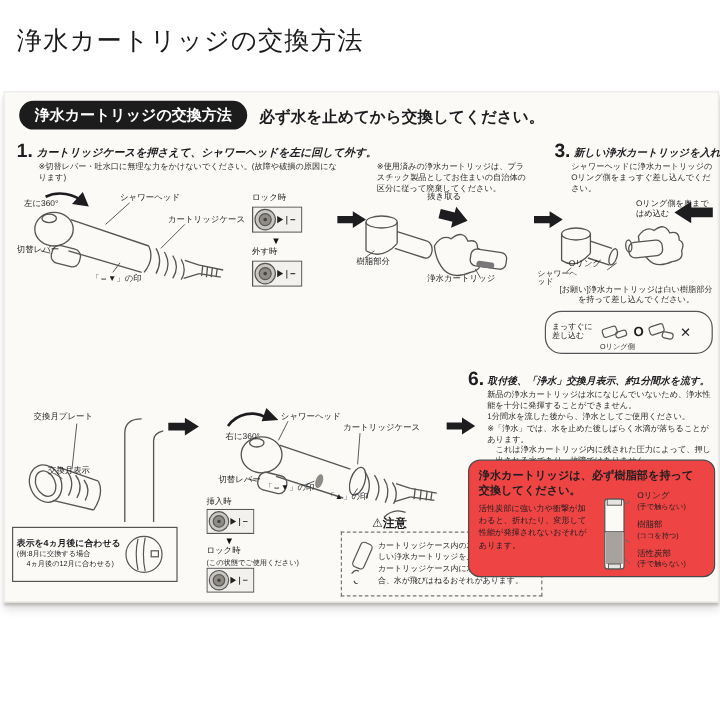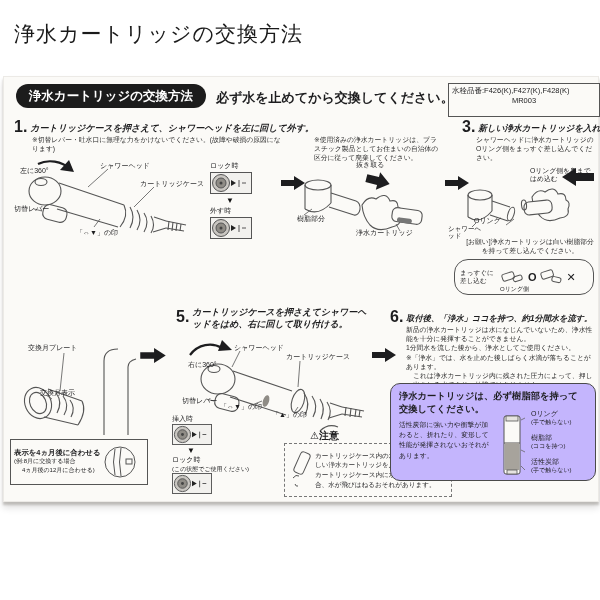--- a/index.html
+++ b/index.html
@@ -25,21 +25,21 @@
   .note{font-size:6.8px;color:#2b2b2b;line-height:1.35;word-break:break-all;}
   .lbl{font-size:7px;color:#1d1d1f;line-height:1.15;white-space:nowrap;}
   .lbl.wrap{white-space:normal;word-break:break-all;}
   .sub{font-size:6px;color:#1d1d1f;}
   .tri{font-size:8px;color:#111;line-height:1;}
   .dial{display:block;}
   .cautionttl{font-size:10px;font-weight:bold;}
   .cautionbox{position:absolute;border:1px dashed #777;background:#fbfaf7;display:flex;
               align-items:center;padding:3px 4px;box-sizing:border-box;}
   .cautionbox .txt{font-size:6.6px;line-height:1.45;word-break:break-all;}
-  .infobox{position:absolute;border:1.5px solid #4a4a4a;border-radius:10px;background:#c4b5fd;
+  .infobox{position:absolute;border:1.5px solid #4a4a4a;border-radius:10px;background:#ef4444;
            box-sizing:border-box;padding:6px 8px;}
   .infobox .ttl{font-size:9.3px;font-weight:bold;line-height:1.35;word-break:break-all;}
   .infobox .bd{position:absolute;left:8px;top:36px;width:95px;font-size:6.8px;line-height:1.5;word-break:break-all;}
   .okbox{position:absolute;border:1px solid #555;border-radius:14px;background:#fbfaf7;
          box-sizing:border-box;display:flex;align-items:center;gap:3px;padding:2px 5px;}
   .okmark{font-size:11px;font-weight:bold;}
   .notebox4{position:absolute;border:1px solid #555;background:#fbfaf7;box-sizing:border-box;
             display:flex;align-items:center;gap:2px;padding:2px 3px;}
   svg{display:block;}
 </style>
@@ -47,24 +47,20 @@
 <body>
 
 <div class="page">
 
   <h1 class="page-title">浄水カートリッジの交換方法</h1>
 
   <div class="scan">
 
     <div class="badge">浄水カートリッジの交換方法</div>
     <div class="warning">必ず水を止めてから交換してください。</div>
-    <div class="model-box">
-      <span>水栓品番:F426(K),F427(K),F428(K)</span>
-      <span class="l2">MR003</span>
-    </div>
 
     <div class="abs stephead" style="left:10px;top:40px;">
       <span class="num">1.</span><span class="stitle">カートリッジケースを押さえて、シャワーヘッドを左に回して外す。</span>
     </div>
     <div class="abs note" style="left:28px;top:58px;width:252px;">※切替レバー・吐水口に無理な力をかけないでください。(故障や破損の原因になります)</div>
 
     <svg class="abs" style="left:8px;top:80px;" width="192" height="95" viewBox="0 0 192 95">
       <g fill="none" stroke="#555" stroke-width="1.1">
         <ellipse cx="33" cy="34" rx="16" ry="14"></ellipse>
         <ellipse cx="29" cy="25" rx="6" ry="3.5"></ellipse>
@@ -215,23 +211,20 @@
         <circle cx="18" cy="19" r="15" fill="#fbfaf7" stroke="#555"></circle>
         <path d="M13,6 q-3,13 0,26 M19,5 q-3,14 0,28" fill="none" stroke="#555"></path>
         <rect x="24" y="16" width="6" height="5" fill="none" stroke="#555"></rect>
       </svg>
     </div>
 
     <svg class="abs" style="left:136px;top:270px;" width="26" height="17" viewBox="0 0 24 16">
       <polygon points="0,5 13,5 13,1 24,8 13,15 13,11 0,11" fill="#1d1d1f"></polygon>
     </svg>
 
-    <div class="abs stephead" style="left:172px;top:230px;">
-      <span class="num">5.</span><span class="stitle wrap" style="width:180px;">カートリッジケースを押さえてシャワーヘッドをはめ、右に回して取り付ける。</span>
-    </div>
 
     <svg class="abs" style="left:166px;top:262px;" width="212" height="100" viewBox="0 0 212 100">
       <g fill="none" stroke="#555" stroke-width="1.1">
         <ellipse cx="48" cy="40" rx="17" ry="15"></ellipse>
         <ellipse cx="44" cy="30" rx="6" ry="3.5"></ellipse>
         <path d="M63,32 L122,52"></path>
         <path d="M60,58 L116,76"></path>
         <ellipse cx="96" cy="62" rx="3" ry="6" transform="rotate(18 96 62)" fill="#8f8c86" stroke="none"></ellipse>
         <rect x="45" y="56" width="24" height="15" rx="6" transform="rotate(14 57 63)"></rect>
         <ellipse cx="128" cy="62" rx="6" ry="12" transform="rotate(18 128 62)"></ellipse>
@@ -290,21 +283,21 @@
         </g>
       </svg>
       <span class="txt">カートリッジケース内の水を捨ててから新しい浄水カートリッジを入れてください。カートリッジケース内に水が残っている場合、水が飛びはねるおそれがあります。</span>
     </div>
 
     <svg class="abs" style="left:368px;top:270px;" width="24" height="16" viewBox="0 0 24 16">
       <polygon points="0,5 13,5 13,1 24,8 13,15 13,11 0,11" fill="#1d1d1f"></polygon>
     </svg>
 
     <div class="abs stephead" style="left:386px;top:230px;">
-      <span class="num">6.</span><span class="stitle" style="font-size:8.2px;">取付後、「浄水」ココを持つ、約1分間水を流す。</span>
+      <span class="num">6.</span><span class="stitle" style="font-size:8.2px;">取付後、「浄水」交換月表示、約1分間水を流す。</span>
     </div>
     <div class="abs" style="left:402px;top:248px;width:190px;">
       <div class="note">新品の浄水カートリッジは水になじんでいないため、浄水性能を十分に発揮することができません。</div>
       <div class="note">1分間水を流した後から、浄水としてご使用ください。</div>
       <div class="note">※「浄水」では、水を止めた後しばらく水滴が落ちることがあります。</div>
       <div class="note" style="padding-left:7px;">これは浄水カートリッジ内に残された圧力によって、押し出される水であり、故障ではありません。</div>
     </div>
 
     <div class="infobox" style="left:386px;top:306px;width:206px;height:98px;">
       <div class="ttl">浄水カートリッジは、必ず樹脂部を持って交換してください。</div>

